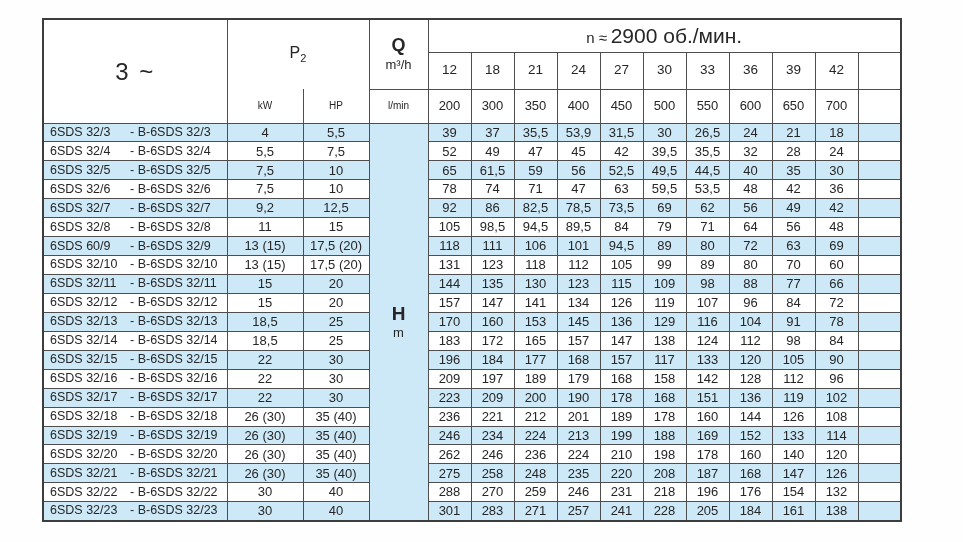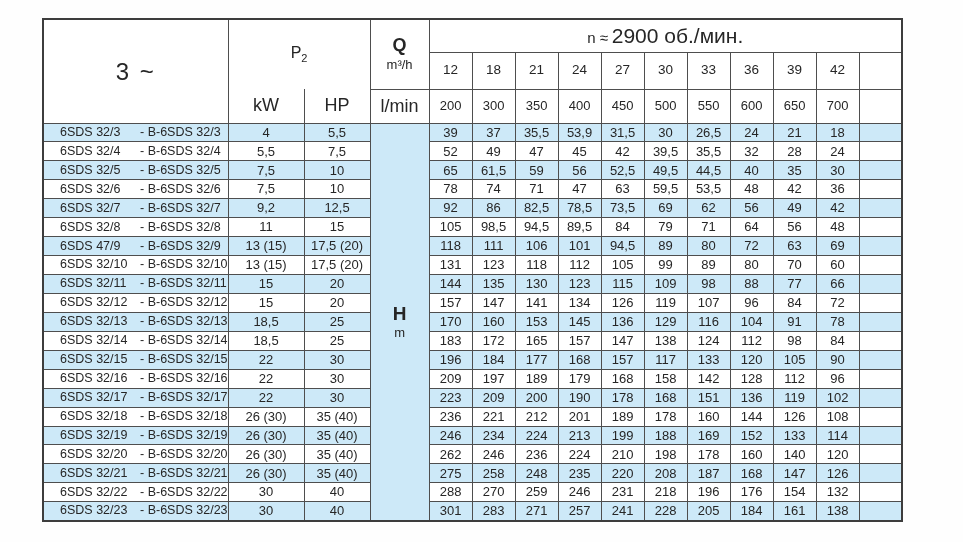--- a/index.html
+++ b/index.html
@@ -36,25 +36,25 @@
   tr.h3 { height: 34px; }
   tbody tr { height: 18.95px; }
 
   th.phase { font-size: 24px; letter-spacing: 2px; }
   th.p2 { font-size: 16px; border-bottom: hidden; }
   th.p2 sub { font-size: 11px; }
   th.qcell .qbig { font-weight: bold; font-size: 18px; margin-bottom: 3px; }
   th.qcell .qunit { font-size: 13px; }
   th.ncell .nprefix { font-size: 15px; }
   th.ncell .nvalue { font-size: 21px; }
-  th.unit { font-size: 18px; margin-left: 44px; }
+  th.unit { font-size: 10px; margin-left: 44px; }
   tr.h2 td { font-size: 13.5px; }
   tr.h3 td { font-size: 13px; }
 
-  td.model { text-align: left; padding-left: 16px; font-size: 12.5px; text-decoration: underline; }
+  td.model { text-align: left; padding-left: 6px; font-size: 12.5px; text-decoration: underline; }
   td.model .ma { display: inline-block; width: 80px; }
   td.model .mb { display: inline-block; }
 
   tr.stripe td { background: #cde9f8; }
   td.hcell { background: #ffffff; }
   td.hcell .hbig { font-weight: bold; font-size: 19px; }
   td.hcell .hunit { font-size: 13px; margin-top: 2px; }
 </style>
 </head>
 <body>
@@ -213,21 +213,21 @@
           <td>89,5</td>
           <td>84</td>
           <td>79</td>
           <td>71</td>
           <td>64</td>
           <td>56</td>
           <td>48</td>
           <td></td>
         </tr>
         <tr class="stripe">
-          <td class="model"><span class="ma">6SDS 47/9</span><span class="mb">- B-6SDS 32/9</span></td>
+          <td class="model"><span class="ma">6SDS 60/9</span><span class="mb">- B-6SDS 32/9</span></td>
           <td>13 (15)</td>
           <td>17,5 (20)</td>
           <td>118</td>
           <td>111</td>
           <td>106</td>
           <td>101</td>
           <td>94,5</td>
           <td>89</td>
           <td>80</td>
           <td>72</td>

